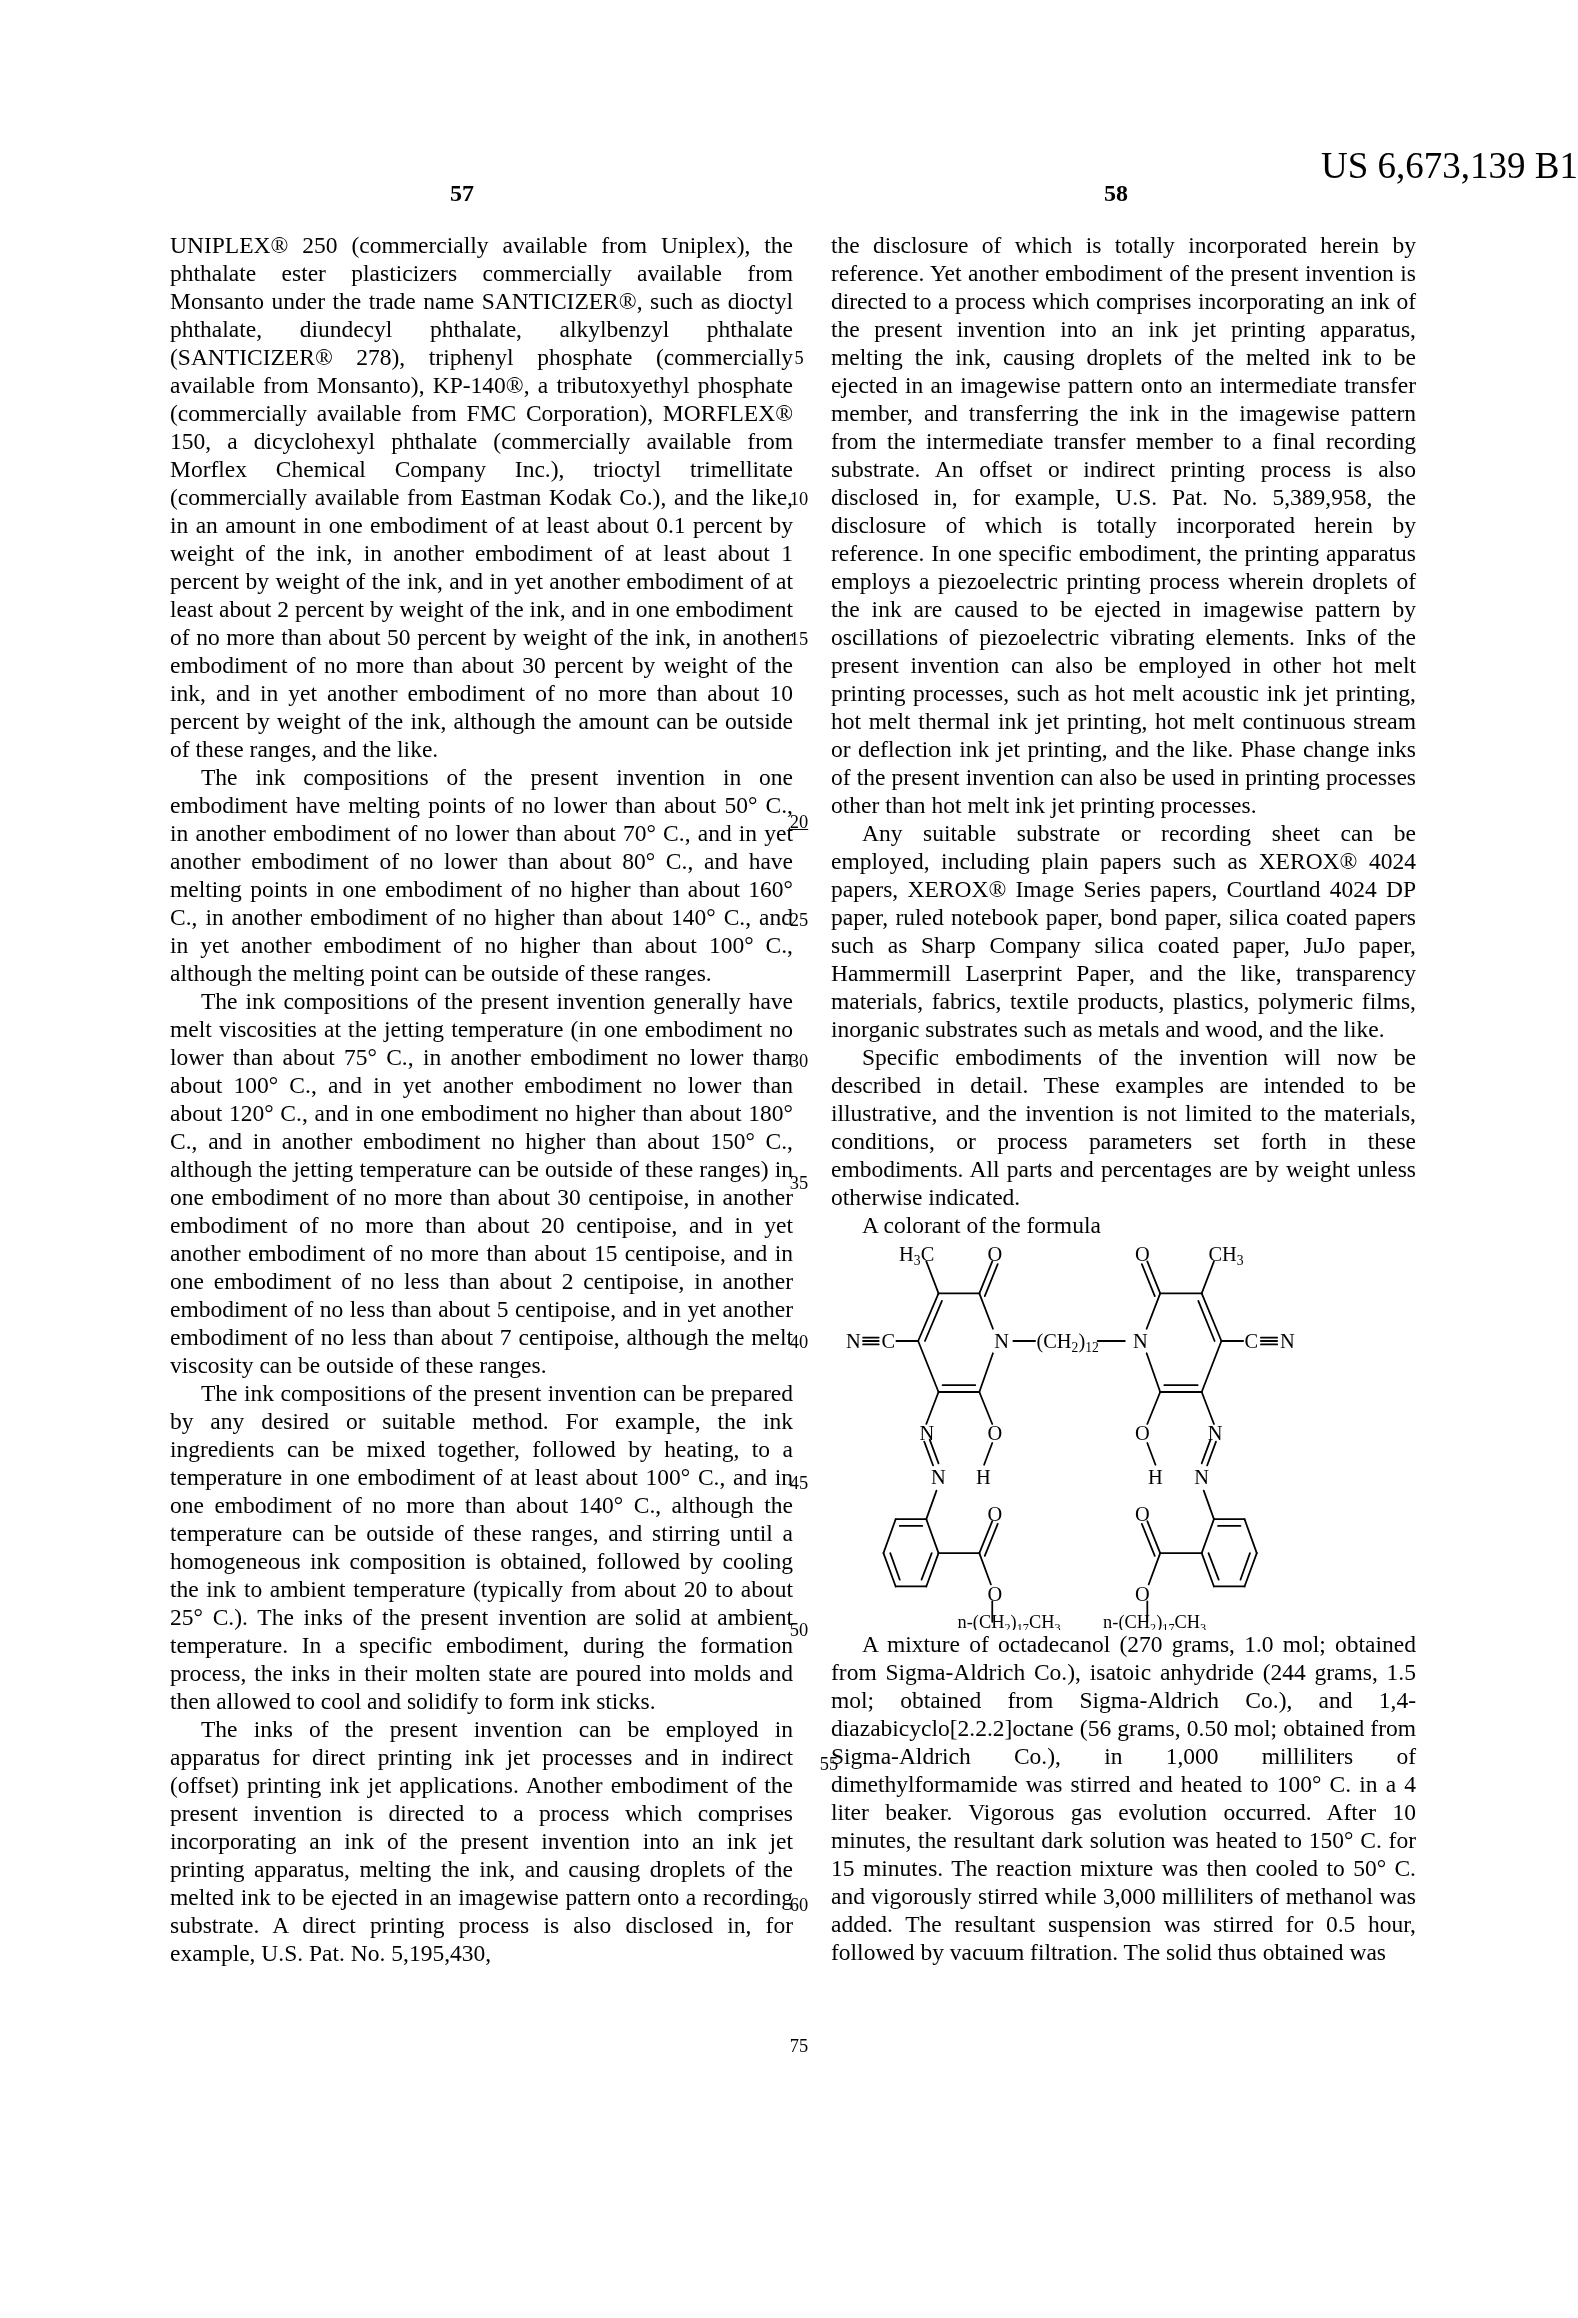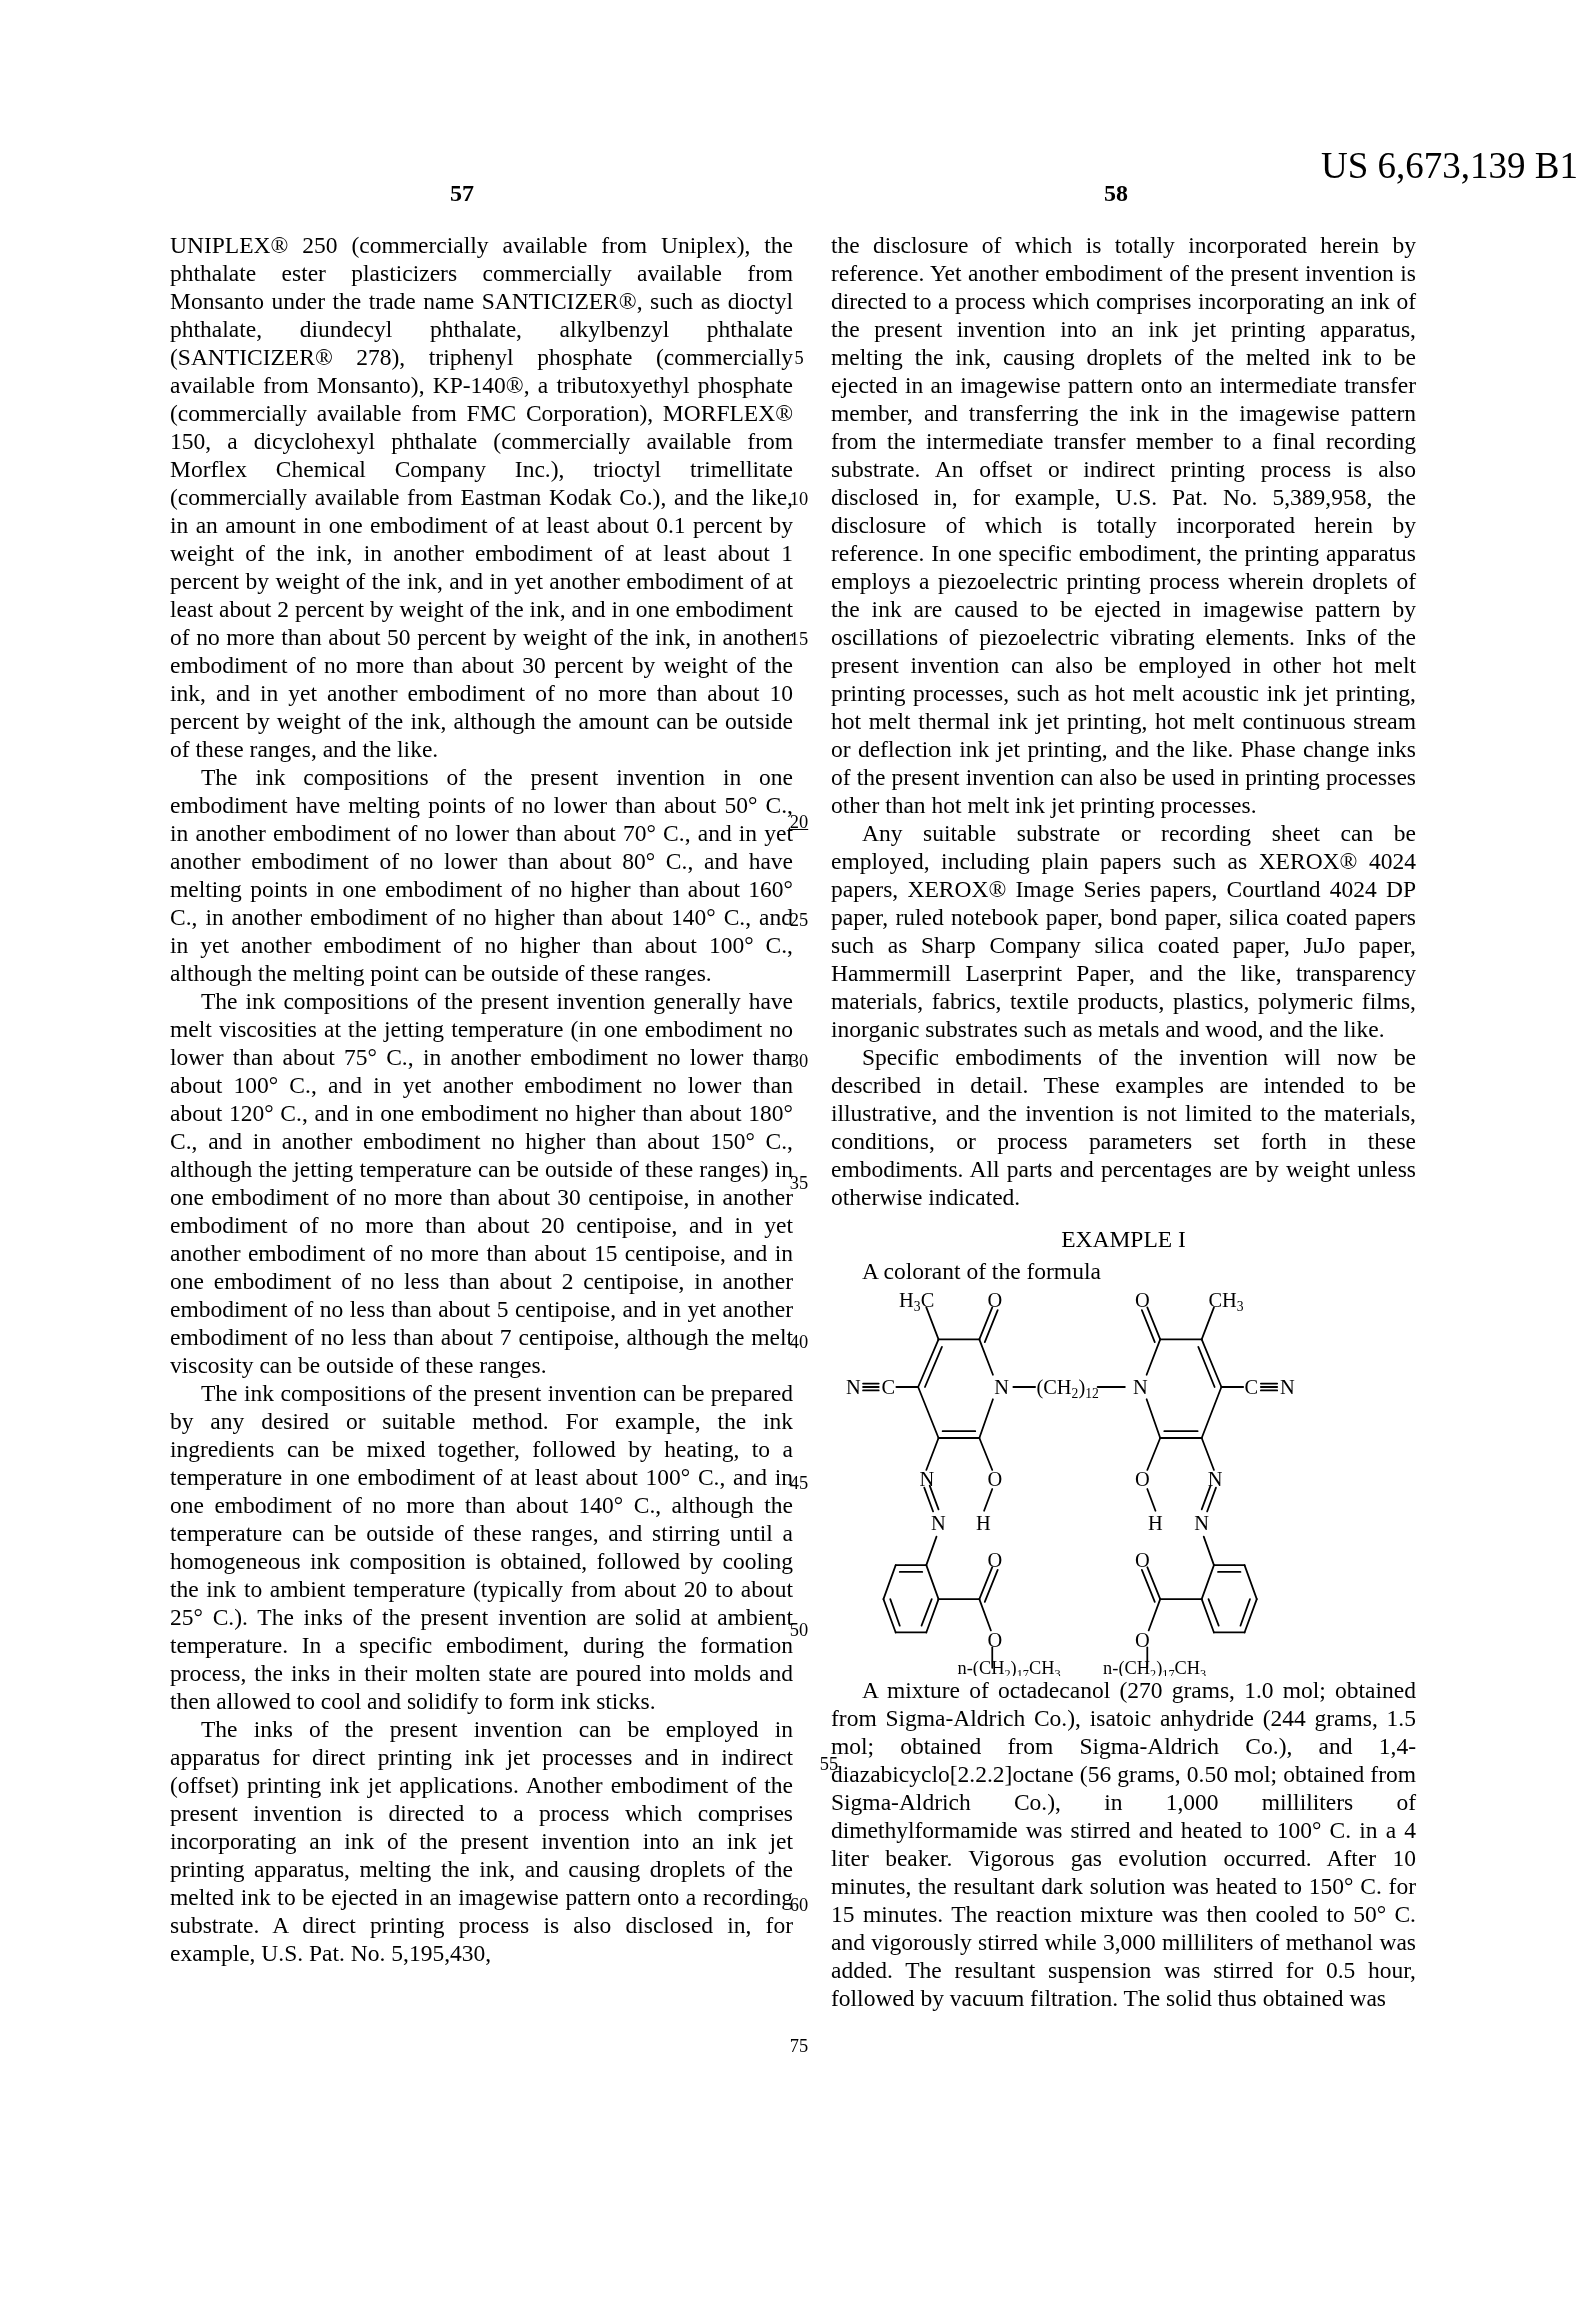--- a/index.html
+++ b/index.html
@@ -49,21 +49,20 @@
   <p class="ind">The ink compositions of the present invention in one embodiment have melting points of no lower than about 50° C., in another embodiment of no lower than about 70° C., and in yet another embodiment of no lower than about 80° C., and have melting points in one embodiment of no higher than about 160° C., in another embodiment of no higher than about 140° C., and in yet another embodiment of no higher than about 100° C., although the melting point can be outside of these ranges.</p>
   <p class="ind">The ink compositions of the present invention generally have melt viscosities at the jetting temperature (in one embodiment no lower than about 75° C., in another embodiment no lower than about 100° C., and in yet another embodiment no lower than about 120° C., and in one embodiment no higher than about 180° C., and in another embodiment no higher than about 150° C., although the jetting temperature can be outside of these ranges) in one embodiment of no more than about 30 centipoise, in another embodiment of no more than about 20 centipoise, and in yet another embodiment of no more than about 15 centipoise, and in one embodiment of no less than about 2 centipoise, in another embodiment of no less than about 5 centipoise, and in yet another embodiment of no less than about 7 centipoise, although the melt viscosity can be outside of these ranges.</p>
   <p class="ind">The ink compositions of the present invention can be prepared by any desired or suitable method. For example, the ink ingredients can be mixed together, followed by heating, to a temperature in one embodiment of at least about 100° C., and in one embodiment of no more than about 140° C., although the temperature can be outside of these ranges, and stirring until a homogeneous ink composition is obtained, followed by cooling the ink to ambient temperature (typically from about 20 to about 25° C.). The inks of the present invention are solid at ambient temperature. In a specific embodiment, during the formation process, the inks in their molten state are poured into molds and then allowed to cool and solidify to form ink sticks.</p>
   <p class="ind">The inks of the present invention can be employed in apparatus for direct printing ink jet processes and in indirect (offset) printing ink jet applications. Another embodiment of the present invention is directed to a process which comprises incorporating an ink of the present invention into an ink jet printing apparatus, melting the ink, and causing droplets of the melted ink to be ejected in an imagewise pattern onto a recording substrate. A direct printing process is also disclosed in, for example, U.S. Pat. No. 5,195,430,</p>
 </div>
 
 <div id="right" class="col">
   <p>the disclosure of which is totally incorporated herein by reference. Yet another embodiment of the present invention is directed to a process which comprises incorporating an ink of the present invention into an ink jet printing apparatus, melting the ink, causing droplets of the melted ink to be ejected in an imagewise pattern onto an intermediate transfer member, and transferring the ink in the imagewise pattern from the intermediate transfer member to a final recording substrate. An offset or indirect printing process is also disclosed in, for example, U.S. Pat. No. 5,389,958, the disclosure of which is totally incorporated herein by reference. In one specific embodiment, the printing apparatus employs a piezoelectric printing process wherein droplets of the ink are caused to be ejected in imagewise pattern by oscillations of piezoelectric vibrating elements. Inks of the present invention can also be employed in other hot melt printing processes, such as hot melt acoustic ink jet printing, hot melt thermal ink jet printing, hot melt continuous stream or deflection ink jet printing, and the like. Phase change inks of the present invention can also be used in printing processes other than hot melt ink jet printing processes.</p>
   <p class="ind">Any suitable substrate or recording sheet can be employed, including plain papers such as XEROX® 4024 papers, XEROX® Image Series papers, Courtland 4024 DP paper, ruled notebook paper, bond paper, silica coated papers such as Sharp Company silica coated paper, JuJo paper, Hammermill Laserprint Paper, and the like, transparency materials, fabrics, textile products, plastics, polymeric films, inorganic substrates such as metals and wood, and the like.</p>
   <p class="ind">Specific embodiments of the invention will now be described in detail. These examples are intended to be illustrative, and the invention is not limited to the materials, conditions, or process parameters set forth in these embodiments. All parts and percentages are by weight unless otherwise indicated.</p>
-  <p class="example-title">EXAMPLE I</p>
   <p class="ind">A colorant of the formula</p>
 
   <div class="formula">
     <svg width="585" height="391" viewBox="0 0 860 575" style="font-size:34.5px">
       <g stroke="#000" stroke-width="2.6" fill="none" stroke-linecap="round">
 
         <line x1="158" y1="80" x2="218" y2="80"></line>
         <line x1="218" y1="80" x2="238" y2="132"></line>
         <line x1="238" y1="168" x2="218" y2="225"></line>
         <line x1="218" y1="225" x2="158" y2="225"></line>

